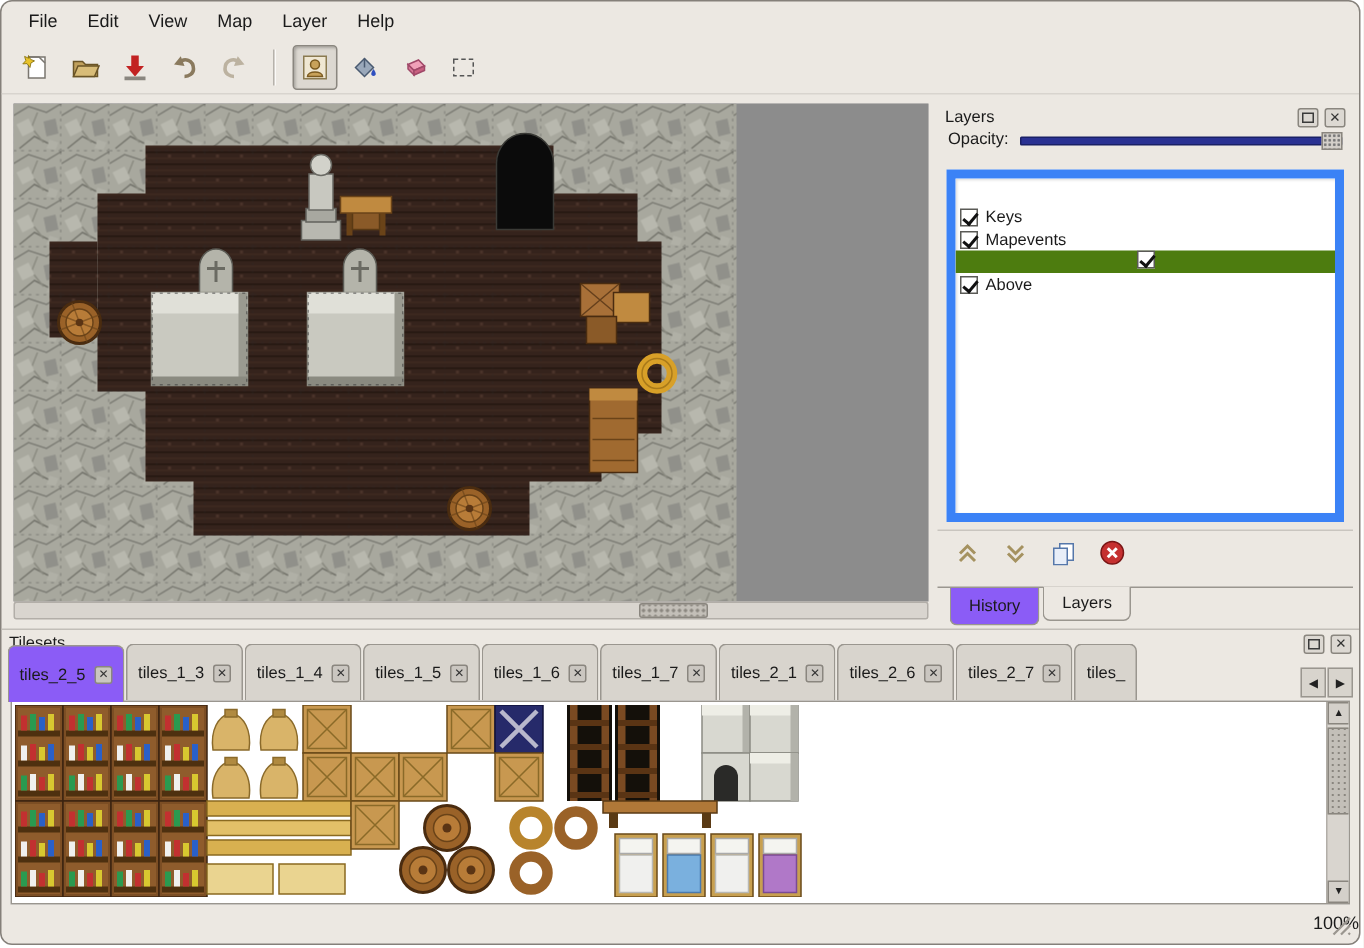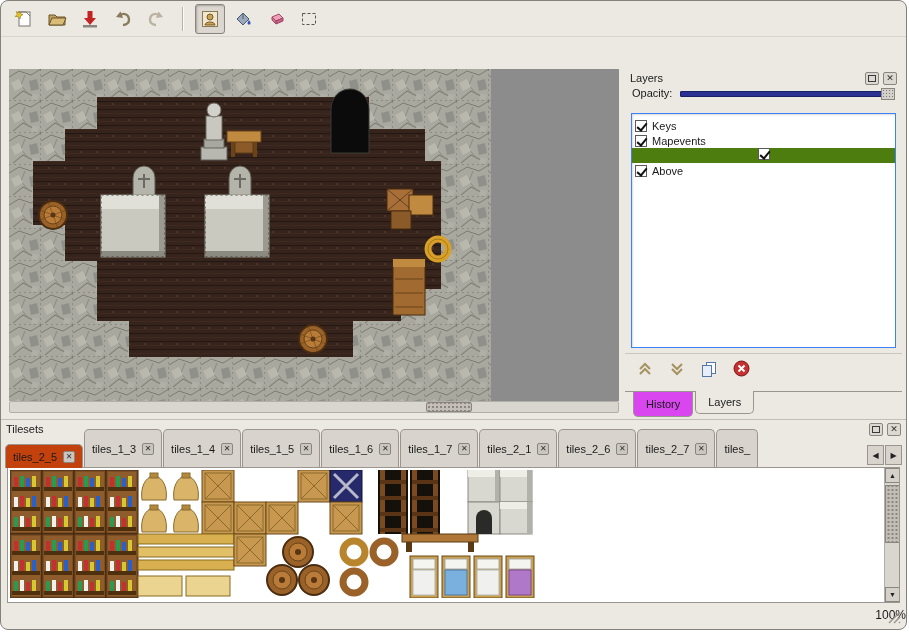--- a/index.html
+++ b/index.html
@@ -41,43 +41,43 @@
 
   .opacity-row { height:24px; display:flex; align-items:flex-start; gap:8px; padding:0 7px; font-size:11px; }
   .slider { position:relative; flex:1; height:14px; }
   .slider .track { position:absolute; left:0; right:0; top:4px; height:6px;
                    background:#2a3192; border:1px solid #1a2066; border-radius:1px; }
   .slider .handle { position:absolute; right:0; top:1px; width:14px; height:12px;
                    background:#d4d0ca; border:1px solid #8a867f;
                    background-image:radial-gradient(#777 0.8px, transparent 1px);
                    background-size:3px 3px; }
 
-  .layer-list { flex:1; margin:2px 6px 0 6px; background:#fff; border:1px solid #3b82f6;
-                box-shadow: inset 1px 1px 2px rgba(0,0,0,.15); overflow:hidden; padding-top:4px; }
+  .layer-list { flex:1; margin:2px 6px 0 6px; background:#fff; border:6px solid #3b82f6;
+                box-shadow: inset 1px 1px 2px rgba(0,0,0,.15); overflow:hidden; padding-top:18px; }
   .layer-row { height:15px; display:flex; align-items:center; gap:5px; padding:0 3px; font-size:11px; }
   .layer-row.selected { background:#4d7c0f; color:#fff;flex-direction:column; }
   .cb { position:relative; width:12px; height:12px; background:#fff; border:1px solid #5a5a56; flex:0 0 auto; }
   .cb.checked::after { content:""; position:absolute; left:3px; top:0px; width:4px; height:8px;
                        border:solid #111; border-width:0 2px 2px 0; transform:rotate(40deg); }
 
   .layer-actions { height:30px; display:flex; align-items:center; gap:16px; padding:0 12px;
                    border-top:1px solid #c9c5bf; margin-top:5px; }
 
   .dock-tabs { display:flex; padding-left:8px; gap:2px; height:24px; border-top:1px solid #9a968f; margin-top:8px; }
   .dtab { height:25px; padding:0 12px; font-size:11px; display:flex; align-items:center;
-          background:#d946ef; border:1px solid #9a968f; border-top:none; border-radius:0 0 5px 5px; }
+          background:#8b5cf6; border:1px solid #9a968f; border-top:none; border-radius:0 0 5px 5px; }
   .dtab.active { background:#ece8e2; margin-top:-1px; height:23px; }
 
   
   .tilesets { position:absolute; left:0; right:0; bottom:28px; height:182px; border-top:1px solid #c2beb8; }
   .ts-tabs { position:relative; height:29px; display:flex; align-items:flex-end; padding:0 4px; }
   .ts-tab { height:38px; padding:0 7px; margin-right:1px; display:flex; align-items:center; gap:6px;
             font-size:11px; background:#d8d4cd; border:1px solid #9a968f; border-bottom:none;
             border-radius:5px 5px 0 0; white-space:nowrap; overflow:hidden; }
-  .ts-tab.active { background:#c2410c; height:24px; z-index:2; margin-bottom:-1px; }
+  .ts-tab.active { background:#8b5cf6; height:38px; z-index:2; margin-bottom:-1px; }
   .tab-x { width:12px; height:12px; border:1px solid #8a867f; background:#cac6c0; border-radius:2px;
            font-size:8px; line-height:10px; text-align:center; color:#333; flex:0 0 auto; }
   .tab-scrollers { position:absolute; right:4px; bottom:2px; display:flex; gap:1px; }
   .tab-scroll { width:17px; height:20px; border:1px solid #9a968f; background:#d8d4cd;
                 display:flex; align-items:center; justify-content:center; font-size:8px; color:#222; }
   .ts-content { position:relative; height:136px; margin:0 6px 0 6px; background:#fff;
                 border:1px solid #9a968f; overflow:hidden; }
   .vscroll { position:absolute; right:0; top:0; bottom:0; width:15px; background:#d9d5cf; border-left:1px solid #b2aea8; }
   .vscroll .btn { position:absolute; left:0; width:15px; height:15px; background:#d4d0ca; border:1px solid #8a867f;
                   display:flex; align-items:center; justify-content:center; font-size:7px; color:#222; }
@@ -89,20 +89,28 @@
   
   .statusbar { position:absolute; left:0; right:0; bottom:0; height:28px; display:flex;
                align-items:center; justify-content:flex-end; font-size:12px; }
   .grip { position:absolute; right:5px; bottom:5px; }
 </style>
 </head>
 <body>
 
 <div class="window">
 
+  <div class="menubar">
+    <span class="menu-item">File</span>
+    <span class="menu-item">Edit</span>
+    <span class="menu-item">View</span>
+    <span class="menu-item">Map</span>
+    <span class="menu-item">Layer</span>
+    <span class="menu-item">Help</span>
+  </div>
 
   <div class="toolbar">
     <div class="tbtn">
       <svg width="20" height="20">
         <rect x="5" y="3" width="11" height="14" fill="#fff" stroke="#7a766f"></rect>
         <path d="M5 3 h7 l4 4" fill="none" stroke="#7a766f"></path>
         <path d="M5 2 l1.4 2.6 L9 5.6 6.6 7 6 10 4 7.4 1.2 7.6 3.2 5.4 2.4 2.6 5 3.8 Z" fill="#e8c22a" stroke="#8a7410" stroke-width="0.6"></path>
       </svg>
     </div>
     <div class="tbtn">

